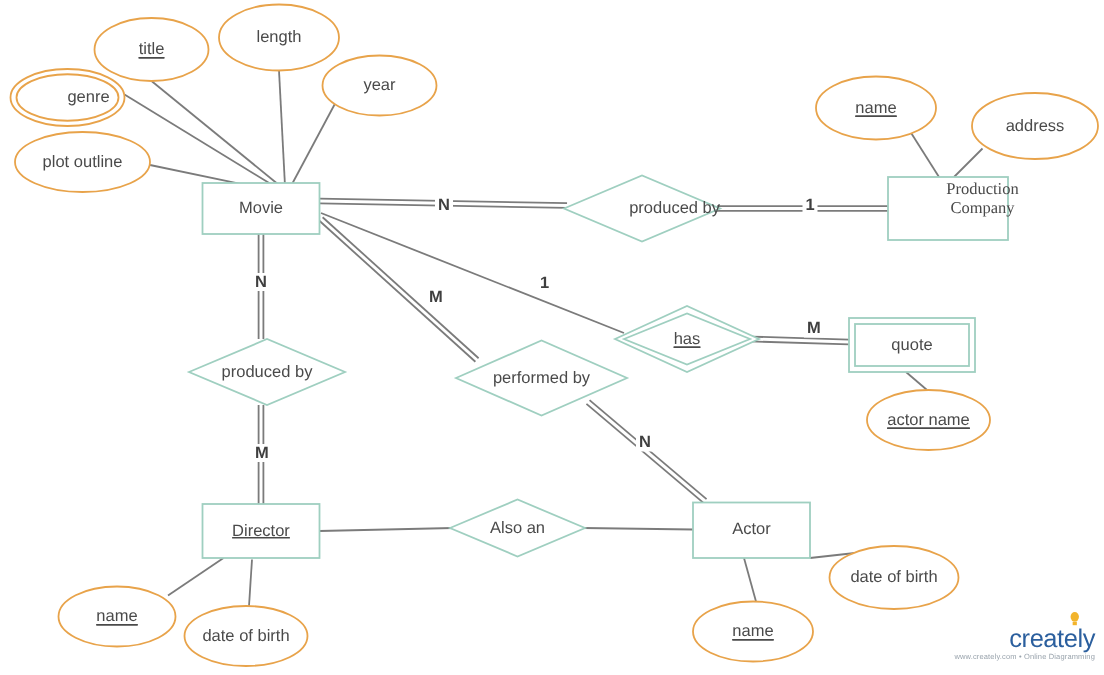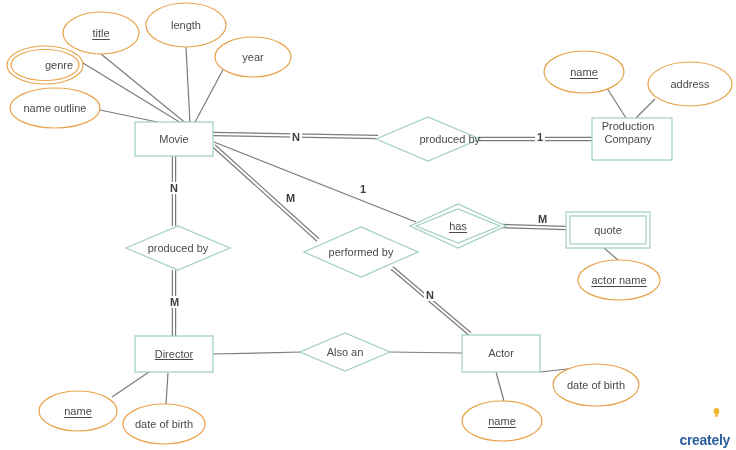--- a/index.html
+++ b/index.html
@@ -26,23 +26,23 @@
     line-height:12px;
   }
   .underline{ text-decoration:underline; text-underline-offset:2px; }
   #watermark{
     position:absolute;
     right:6px;bottom:6px;
     width:98px;height:38px;
     text-align:right;
   }
   #wm-name{
-    font-size:14px;letter-spacing:-0.3px;
-    color:#2b5f9e;font-weight:700;line-height:17px;
-    margin-top:26px;
+    font-size:17px;letter-spacing:-0.3px;
+    color:#2b5f9e;font-weight:400;line-height:17px;
+    margin-top:11px;
   }
   #wm-name .y{color:#2b5f9e;}
   #wm-tag{
     font-size:5px;color:#9aa4ad;line-height:7px;margin-top:1px;
     letter-spacing:0.1px;
   }
   .bulb{
     position:absolute;right:10px;top:2px;width:7px;height:10px;
   }
 </style>
@@ -107,35 +107,35 @@
         <ellipse cx="619" cy="280" rx="41" ry="20" fill="#ffffff" stroke="#e8a34a" stroke-width="1.2"></ellipse>
         <ellipse cx="78" cy="411" rx="39" ry="20" fill="#ffffff" stroke="#e8a34a" stroke-width="1.2"></ellipse>
         <ellipse cx="164" cy="424" rx="41" ry="20" fill="#ffffff" stroke="#e8a34a" stroke-width="1.2"></ellipse>
         <ellipse cx="502" cy="421" rx="40" ry="20" fill="#ffffff" stroke="#e8a34a" stroke-width="1.2"></ellipse>
         <ellipse cx="596" cy="385" rx="43" ry="21" fill="#ffffff" stroke="#e8a34a" stroke-width="1.2"></ellipse>
       </g>
   </svg>
 
   <div id="labels">
       <div class="node-label" style="left: 135px; top: 122px; width: 78px; height: 34px;"><span>Movie</span></div>
-      <div class="node-label" style="left: 588px; top: 118px; width: 80px; height: 30px;"><span>Production
+      <div class="node-label" style="left: 615px; top: 118px; width: 80px; height: 30px; font-family: Liberation Serif, serif;"><span>Production
 Company</span></div>
       <div class="node-label" style="left: 566px; top: 212px; width: 84px; height: 36px;"><span>quote</span></div>
       <div class="node-label" style="left: 135px; top: 336px; width: 78px; height: 36px; text-decoration: underline;"><span>Director</span></div>
       <div class="node-label" style="left: 462px; top: 335px; width: 78px; height: 37px;"><span>Actor</span></div>
       <div class="node-label" style="left: 376px; top: 130px; width: 104px; height: 18px; justify-content: flex-end;"><span>produced by</span></div>
       <div class="node-label underline" style="left: 410px; top: 217px; width: 96px; height: 18px;"><span class="underline">has</span></div>
       <div class="node-label" style="left: 126px; top: 239px; width: 104px; height: 18px;"><span>produced by</span></div>
       <div class="node-label" style="left: 304px; top: 243px; width: 114px; height: 18px;"><span>performed by</span></div>
       <div class="node-label" style="left: 300px; top: 343px; width: 90px; height: 18px;"><span>Also an</span></div>
       <div class="node-label underline" style="left: 63px; top: 24px; width: 76px; height: 18px;"><span class="underline">title</span></div>
       <div class="node-label" style="left: 146px; top: 16px; width: 80px; height: 18px;"><span>length</span></div>
       <div class="node-label" style="left: 215px; top: 48px; width: 76px; height: 18px;"><span>year</span></div>
       <div class="node-label" style="left: 7px; top: 56px; width: 76px; height: 18px; padding-left: 14px;"><span>genre</span></div>
-      <div class="node-label" style="left: 10px; top: 99px; width: 90px; height: 18px;"><span>name outline</span></div>
+      <div class="node-label" style="left: 10px; top: 99px; width: 90px; height: 18px;"><span>plot outline</span></div>
       <div class="node-label underline" style="left: 544px; top: 63px; width: 80px; height: 18px;"><span class="underline">name</span></div>
       <div class="node-label" style="left: 648px; top: 75px; width: 84px; height: 18px;"><span>address</span></div>
       <div class="node-label underline" style="left: 578px; top: 271px; width: 82px; height: 18px;"><span class="underline">actor name</span></div>
       <div class="node-label underline" style="left: 39px; top: 402px; width: 78px; height: 18px;"><span class="underline">name</span></div>
       <div class="node-label" style="left: 123px; top: 415px; width: 82px; height: 18px;"><span>date of birth</span></div>
       <div class="node-label underline" style="left: 462px; top: 412px; width: 80px; height: 18px;"><span class="underline">name</span></div>
       <div class="node-label" style="left: 553px; top: 376px; width: 86px; height: 18px;"><span>date of birth</span></div>
       <div class="card-label" style="left: 290px; top: 131px;">N</div>
       <div class="card-label" style="left: 535px; top: 131px;">1</div>
       <div class="card-label" style="left: 168px; top: 182px;">N</div>

